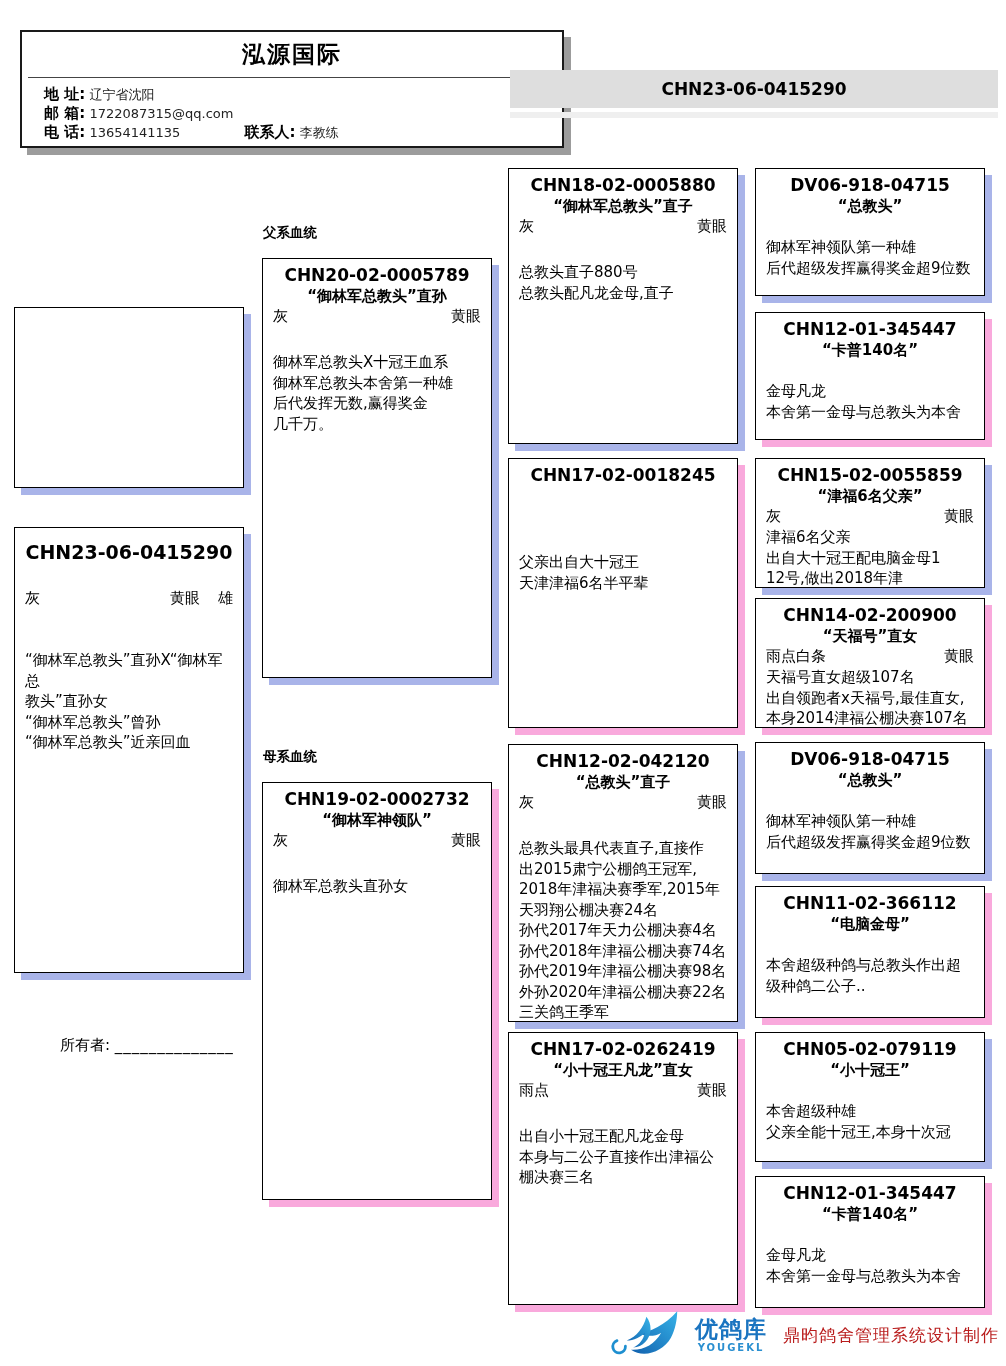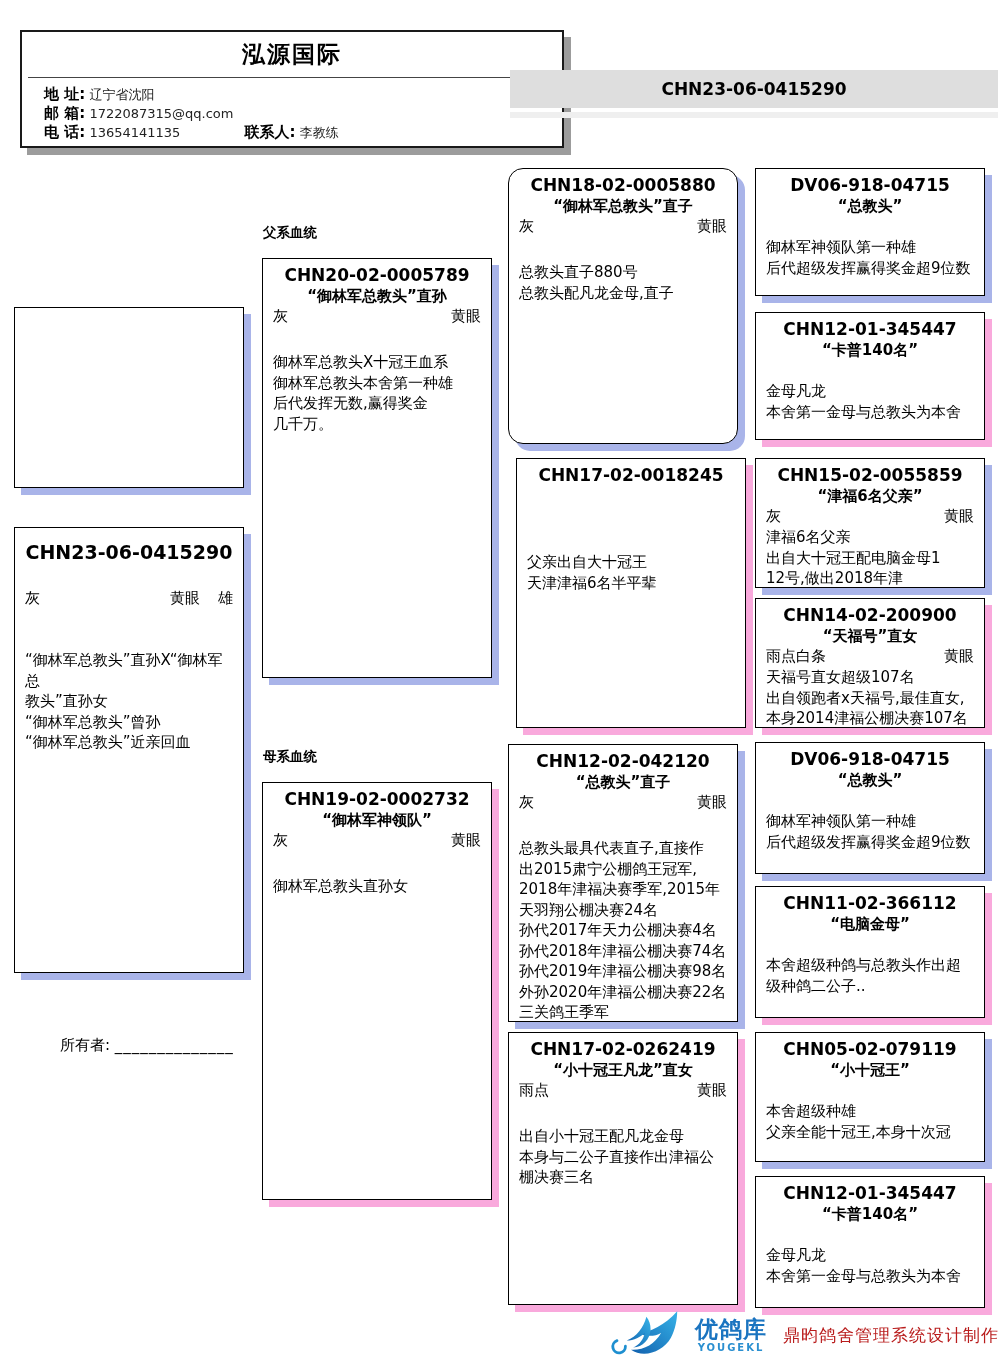--- a/index.html
+++ b/index.html
@@ -118,33 +118,33 @@
     <div class="p-ring">CHN19-02-0002732</div>
     <div class="p-name">“御林军神领队”</div>
     <div class="p-meta">
       <span>灰</span>
       <span class="grow"></span>
       <span>黄眼</span>
     </div>
     <div class="p-desc">御林军总教头直孙女</div>
   </div>
 
-  <div class="pbox shadow-b v-tall" style="left:508px;top:168px;width:230px;height:276px;border-radius:15px;">
+  <div class="pbox shadow-b v-tall" style="left:508px;top:168px;width:230px;height:276px;">
     <div class="p-ring">CHN18-02-0005880</div>
     <div class="p-name">“御林军总教头”直子</div>
     <div class="p-meta">
       <span>灰</span>
       <span class="grow"></span>
       <span>黄眼</span>
     </div>
     <div class="p-desc">总教头直子880号
 总教头配凡龙金母,直子</div>
   </div>
 
-  <div class="pbox shadow-p v-tall" style="left:508px;top:458px;width:230px;height:270px;margin-left:8px;">
+  <div class="pbox shadow-p v-tall" style="left:508px;top:458px;width:230px;height:270px;">
     <div class="p-ring">CHN17-02-0018245</div>
     <div class="p-name"></div>
     <div class="p-meta">
       <span></span>
       <span class="grow"></span>
       <span></span>
     </div>
     <div class="p-desc">父亲出自大十冠王
 天津津福6名半平辈</div>
   </div>

